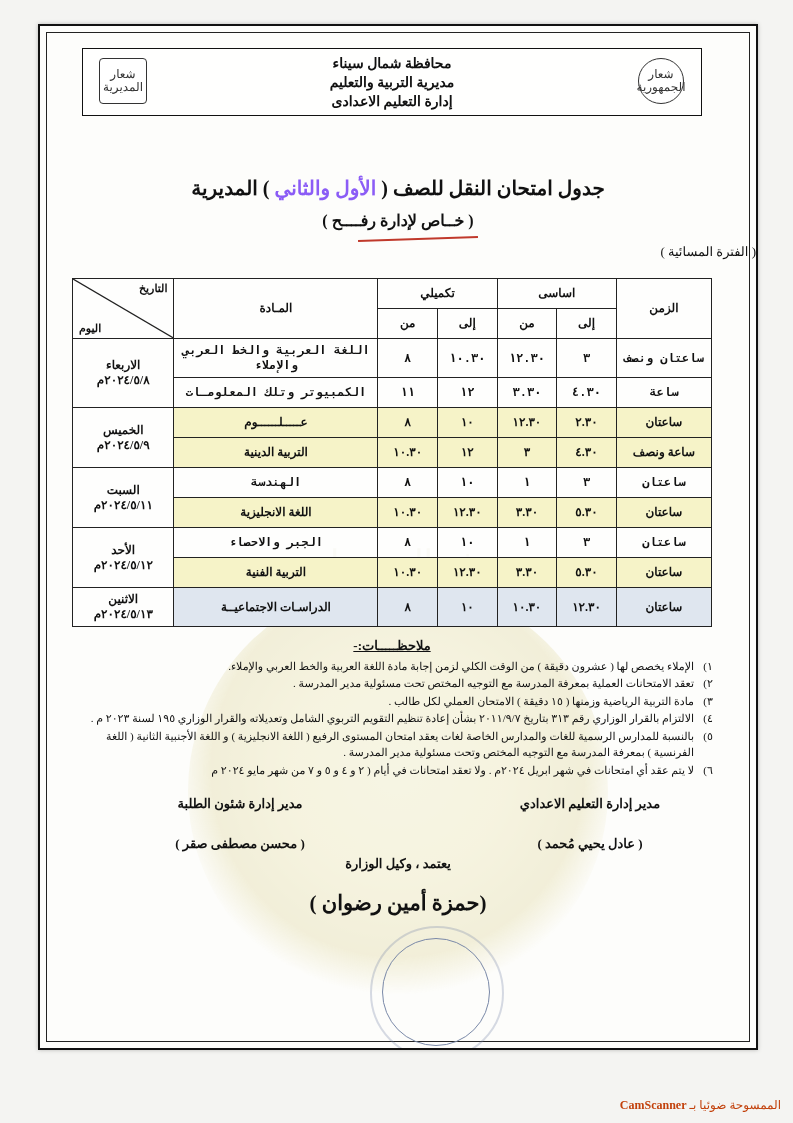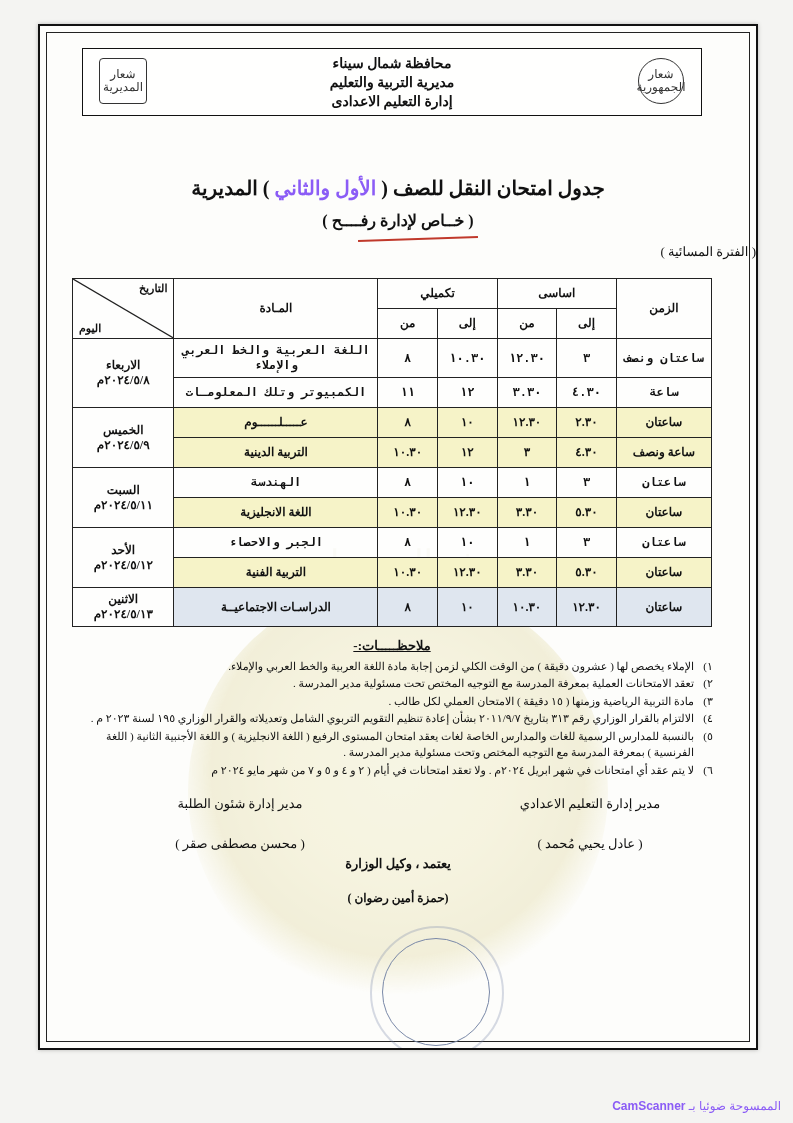--- a/index.html
+++ b/index.html
@@ -125,38 +125,38 @@
   }
   .notes-title{
     text-align:center;font-weight:bold;font-size:13px;margin-bottom:2px;
     text-decoration:underline;
   }
   .note-row{display:flex;gap:6px;margin-bottom:1px;}
   .note-num{width:16px;flex:none;text-align:center;}
   .note-txt{flex:1;}
   
   .sig{
-    position:absolute;font-size:13px;font-weight:normal;text-align:center;
+    position:absolute;font-size:13px;font-weight:bold;text-align:center;
   }
   .sig .name{margin-top:24px;}
   .sig-right{left:440px;top:770px;width:220px;}
   .sig-left{left:80px;top:770px;width:240px;}
   .sig-center{left:0;right:0;top:830px;text-align:center;font-weight:bold;}
-  .sig-final{left:0;right:0;top:865px;text-align:center;font-size:12px;font-weight:bold;}
+  .sig-final{left:0;right:0;top:865px;text-align:center;font-size:21px;font-weight:bold;}
   .stamp-blue{
     position:absolute;left:330px;top:900px;width:130px;height:130px;
     border:2px solid #7a89a8;border-radius:50%;opacity:.30;
   }
   .stamp-blue2{
     position:absolute;left:342px;top:912px;width:106px;height:106px;
     border:1px solid #7a89a8;border-radius:50%;
   }
   .camscanner{
     position:absolute;right:12px;bottom:10px;
-    font-size:12px;color:#8b5cf6;font-family:Liberation Sans, sans-serif;
+    font-size:12px;color:#c2410c;font-family:Liberation Serif, serif;
   }
   .camscanner b{font-weight:bold;}
 </style>
 </head>
 <body>
 
 <div class="page">
   <div class="sheet">
     <div class="sheet-inner"></div>
 

